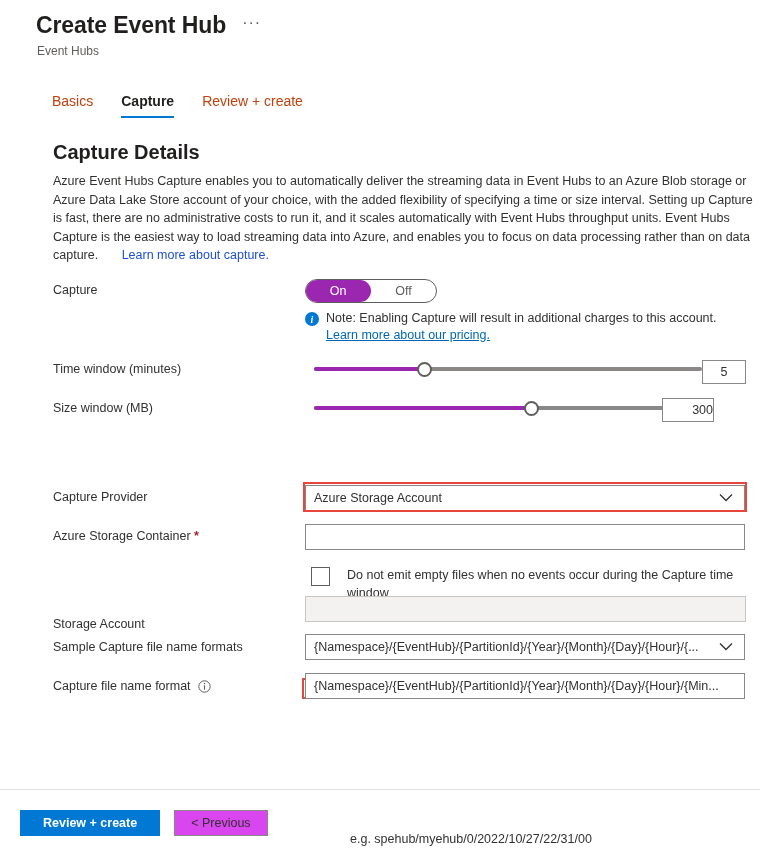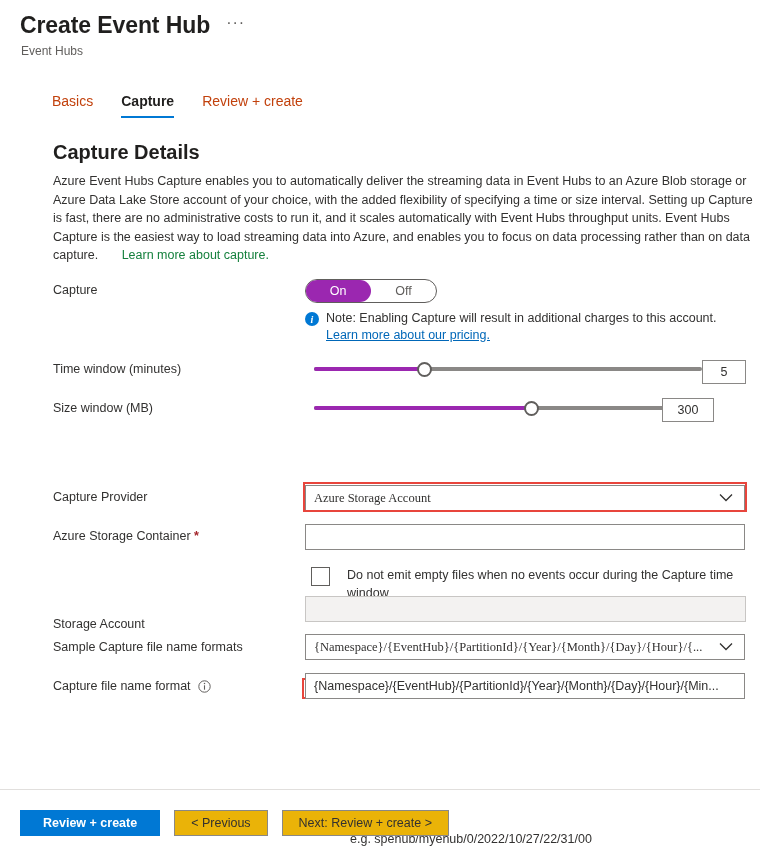--- a/index.html
+++ b/index.html
@@ -14,21 +14,21 @@
     font-family: "Liberation Sans", sans-serif;
     color: #323130;
     font-size: 13px;
     position: relative;
     overflow: hidden;
   }
 
   
   .header {
     position: absolute;
-    left: 0; top: 0;
+    left: 16px; top: 0;
     width: 637px;
     padding: 0;
   }
   .title-row {
     display: flex;
     align-items: center;
     gap: 12px;
     padding: 10px 0 0 20px;
   }
   .page-title {
@@ -104,21 +104,21 @@
   .intro {
     position: absolute;
     left: 53px;
     top: 42px;
     width: 700px;
     font-size: 12.5px;
     line-height: 18.5px;
     color: #323130;
   }
   .link {
-    color: #15803d;
+    color: #1d4ed8;
     text-decoration: none;
     cursor: pointer;
     padding-left: 20px;
   }
   .link-underline {
     color: #0067b8;
     text-decoration: underline;
     cursor: pointer;
   }
 
@@ -291,21 +291,20 @@
     line-height: 24px;
     white-space: nowrap;
     overflow: hidden;
   }
   .fld.disabled {
     background: #f3f2f1;
     border-color: #c8c6c4;
   }
   .fld.dropdown {
     padding-right: 17px;
-    font-family: Liberation Serif, serif;
   }
   .chev {
     position: absolute;
     right: 9px;
     top: 50%;
     transform: translateY(-50%);
     pointer-events: none;
     display: block;
   }
 
@@ -353,21 +352,21 @@
     align-items: center;
   }
   .btn {
     height: 26px;
     font-size: 12.5px;
     font-family: "Liberation Sans", sans-serif;
     padding: 0 16px;
     box-sizing: border-box;
     cursor: pointer;
     border: 1px solid #8a8886;
-    background: #eab308;
+    background: #d946ef;
     color: #323130;
     line-height: 24px;
     white-space: nowrap;
     text-align: center;
   }
   .btn.primary {
     background: #0078d4;
     border-color: #0078d4;
     color: #ffffff;
     font-weight: 700;
@@ -415,21 +414,21 @@
     <div class="slider-thumb" style="left:103px;"></div>
   </div>
   <div class="slider-value" style="left:702px; top:230px;">5</div>
 
   <div class="row-label" style="left:53px; top:270px;">Size window (MB)</div>
   <div class="slider" style="top:268px;">
     <div class="slider-track"></div>
     <div class="slider-fill" style="width:217px;"></div>
     <div class="slider-thumb" style="left:210px;"></div>
   </div>
-  <div class="slider-value" style="left:662px; top:268px; width:52px;">300</div>
+  <div class="slider-value" style="left:662px; top:268px; width:52px;text-align:right;">300</div>
 
   <div class="cbx-row">
     <div class="cbx-box"></div>
     <div class="cbx-label">Do not emit empty files when no events occur during the Capture time window</div>
   </div>
 
   <div class="row-label" style="left:53px; top:359px;">Capture Provider</div>
   <div class="fld dropdown" style="top:355px;">Azure Storage Account</div>
   <svg class="chev" style="left:719px; top:368px;" width="14" height="9" viewBox="0 0 14 9">
     <path d="M1 1 L7 7 L13 1" stroke="#323130" stroke-width="1.3" fill="none"></path>
@@ -461,14 +460,13 @@
   </div>
   <div class="fld" style="top:543px;">{Namespace}/{EventHub}/{PartitionId}/{Year}/{Month}/{Day}/{Hour}/{Min...</div>
   <div class="eg-text">e.g. spehub/myehub/0/2022/10/27/22/31/00</div>
 
 </div>
 
 <div class="footer-rule"></div>
 <div class="footer">
   <button class="btn primary">Review + create</button>
   <button class="btn">&lt; Previous</button>
-  <button class="btn">Next: Review + create &gt;</button>
 </div>
 
 </body></html>

